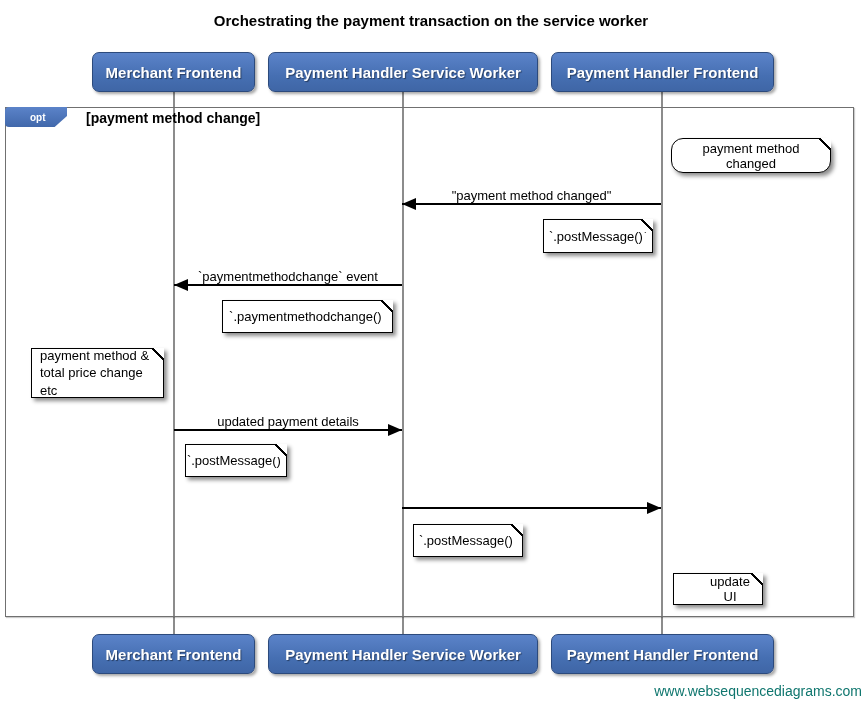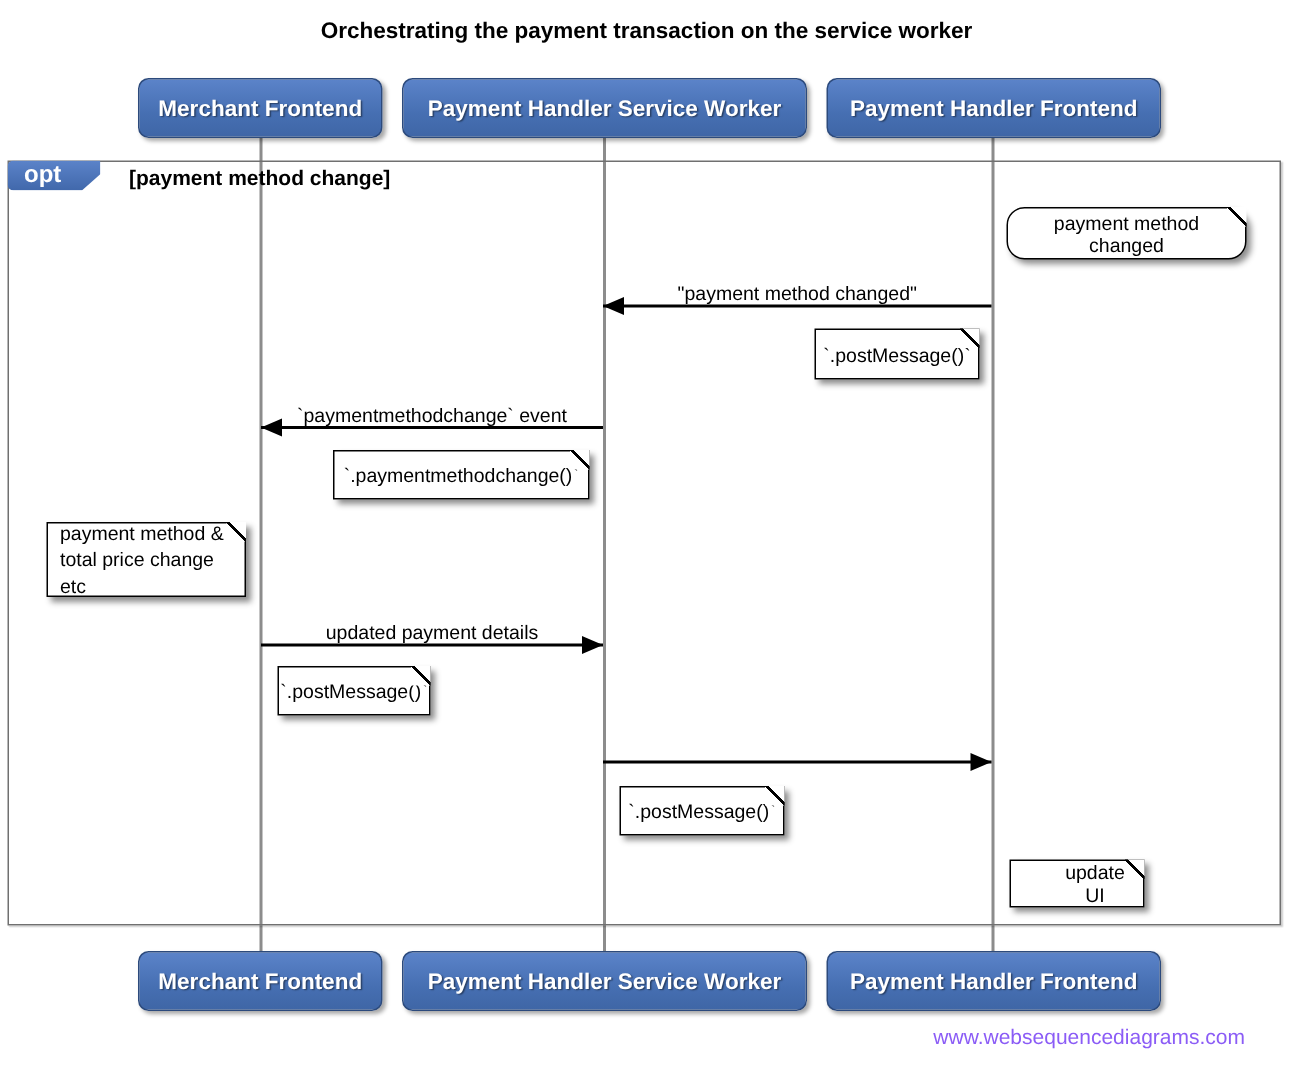--- a/index.html
+++ b/index.html
@@ -27,22 +27,22 @@
   .frame {
     position:absolute; left:5px; top:107px; width:849px; height:510px;
     border:1px solid #707070; box-sizing:border-box;
     box-shadow:1px 1px 1px rgba(0,0,0,0.2);
   }
   .frame-tab {
     position:absolute; left:-1px; top:-1px; width:62px; height:20px;
     background:linear-gradient(#5b83c9, #4168ab);
     border-radius:4px 0 0 4px;
     clip-path:polygon(0 0, 100% 0, 100% 45%, 80% 100%, 0 100%);
-    color:#fff; font-size:16px; font-weight:bold;
-    display:flex; align-items:center; padding-left:11px; box-sizing:border-box;
+    color:#fff; font-size:10px; font-weight:bold;
+    display:flex; align-items:center; padding-left:25px; box-sizing:border-box;
   }
   .frame-guard {
     position:absolute; left:80px; top:1px; height:19px; line-height:19px;
     font-size:14px; font-weight:bold; color:#000;
   }
   
   .msg { position:absolute; height:21px; }
   .msg-label {
     position:absolute; bottom:2px; left:0; width:100%; text-align:center;
     font-size:13px; color:#000; white-space:nowrap;
@@ -59,21 +59,21 @@
     font-size:13px; color:#000; box-sizing:border-box;
     display:flex; align-items:center; justify-content:center;
     padding:2px 8px; text-align:center;
   }
   .note-multiline { justify-content:flex-start; text-align:left; white-space:pre-line; line-height:1.35; }
   .fold {
     position:absolute; top:-1px; right:-1px; width:13px; height:13px;
     background:linear-gradient(to bottom left, #ffffff 42%, #000 42%, #000 52%, #ffffff 52%);
   }
   .footer {
-    position:absolute; top:683px; right:32px; font-size:14px; color:#8b5cf6;margin-left:44px;
+    position:absolute; top:683px; right:0; font-size:14px; color:#0f766e;margin-left:44px;
   }
 </style>
 </head>
 <body>
 
 <div class="canvas">
 
   <div class="title">Orchestrating the payment transaction on the service worker</div>
 
   <div class="lifeline" style="left:173px;"></div>

